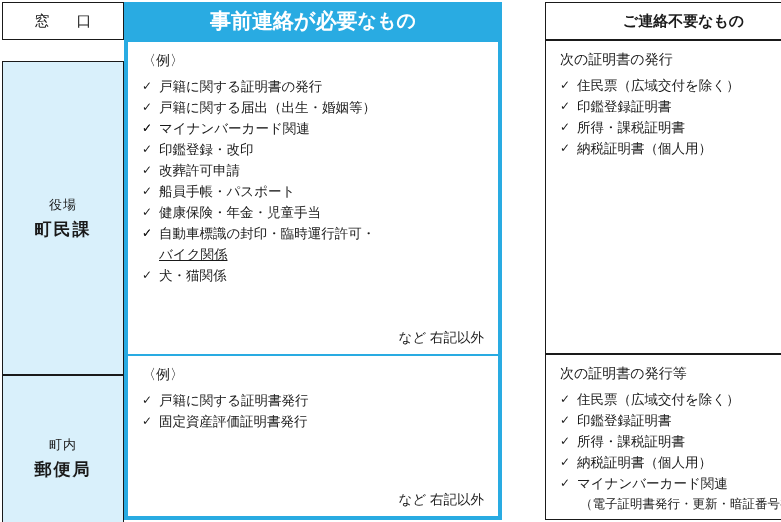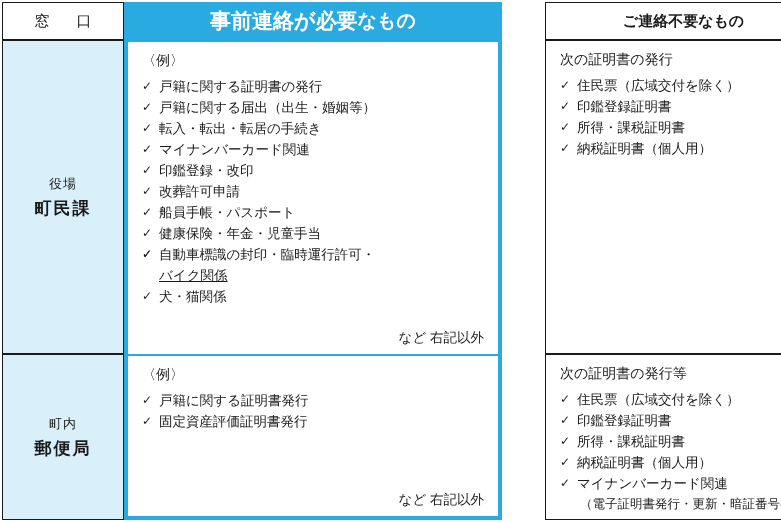--- a/index.html
+++ b/index.html
@@ -67,20 +67,21 @@
   .row1 { top: 40px; height: 314px; }
   .row2 { top: 354px; height: 166px; }
 
   .label-cell {
     background: #d9f0fb;
     border: 1px solid #1a1a1a;
     display: flex;
     flex-direction: column;
     align-items: center;
     justify-content: center;
+    margin-top: 21px;
   }
   .label-small {
     font-size: 13px;
     letter-spacing: 1px;
     margin-bottom: 4px;
   }
   .label-big {
     font-size: 17px;
     font-weight: bold;
     letter-spacing: 2px;
@@ -166,21 +167,21 @@
   <div class="cell row1 col-a label-cell">
     <span class="label-small">役場</span>
     <span class="label-big">町民課</span>
   </div>
 
   <div class="cell row1 col-b blue-cell first">
     <p class="cell-title">〈例〉</p>
     <ul class="items">
       <li><span class="chk">✓</span><span>戸籍に関する証明書の発行</span></li>
       <li><span class="chk">✓</span><span>戸籍に関する届出（出生・婚姻等）</span></li>
-      <li><span class="chk">✓</span><span>転入・転出・転居の手続き</span></li>
+      <li><span class="chk">✓</span></li>
       <li><span class="chk">✓</span><span>マイナンバーカード関連</span></li>
       <li><span class="chk">✓</span><span>印鑑登録・改印</span></li>
       <li><span class="chk">✓</span><span>改葬許可申請</span></li>
       <li><span class="chk">✓</span><span>船員手帳・パスポート</span></li>
       <li><span class="chk">✓</span><span>健康保険・年金・児童手当</span></li>
       <li><span class="chk">✓</span></li>
       <li><span class="chk">✓</span><span>自動車標識の封印・臨時運行許可・</span></li>
       <li class="cont"><span>バイク関係</span></li>
       <li><span class="chk">✓</span><span>犬・猫関係</span></li>
     </ul>

